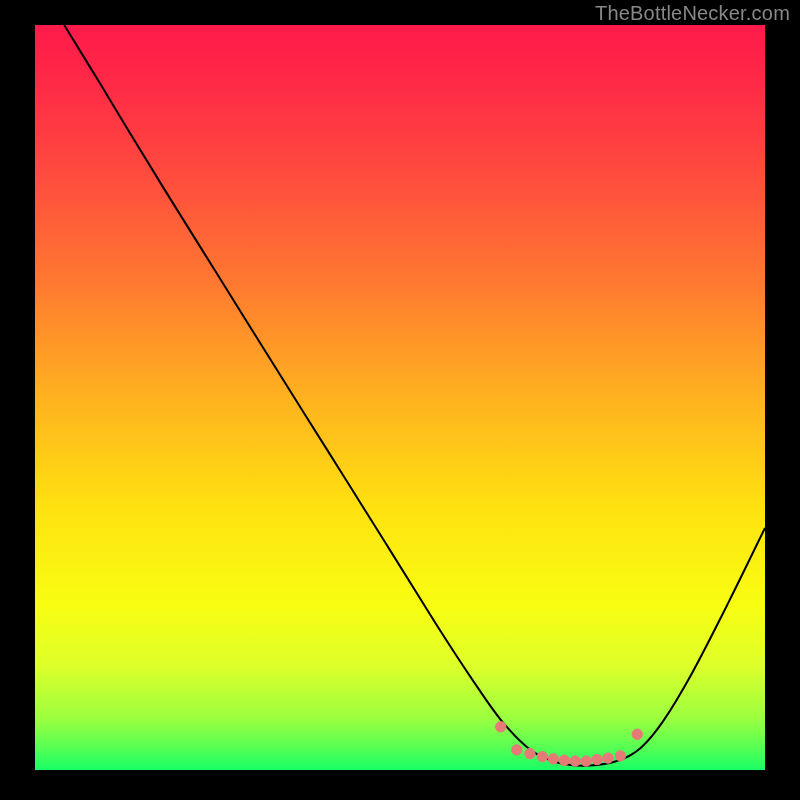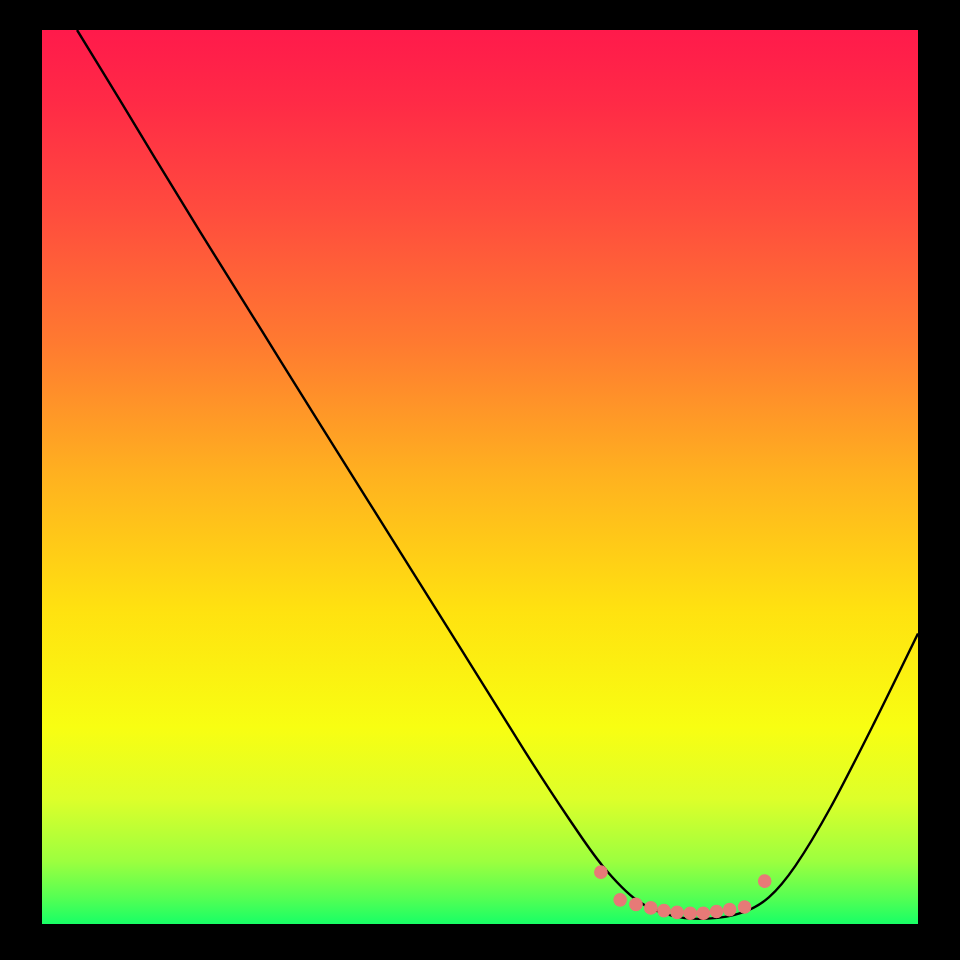--- a/index.html
+++ b/index.html
@@ -26,20 +26,21 @@
     color: #888;
     font-size: 20px;
     font-weight: 500;
     letter-spacing: 0.2px;
   }
 </style>
 </head>
 <body>
 
 <div class="wrap">
+  <div class="attribution">TheBottleNecker.com</div>
   <svg id="chart" width="800" height="800" viewBox="0 0 800 800">
     <defs>
       <linearGradient id="bg-grad" x1="0" y1="0" x2="0" y2="1">
           <stop offset="0.00%" stop-color="#ff1a4b"></stop>
           <stop offset="8.00%" stop-color="#ff2a46"></stop>
           <stop offset="20.00%" stop-color="#ff4b3e"></stop>
           <stop offset="35.00%" stop-color="#ff7a30"></stop>
           <stop offset="50.00%" stop-color="#ffb21f"></stop>
           <stop offset="65.00%" stop-color="#ffe210"></stop>
           <stop offset="78.00%" stop-color="#f8fe12"></stop>

